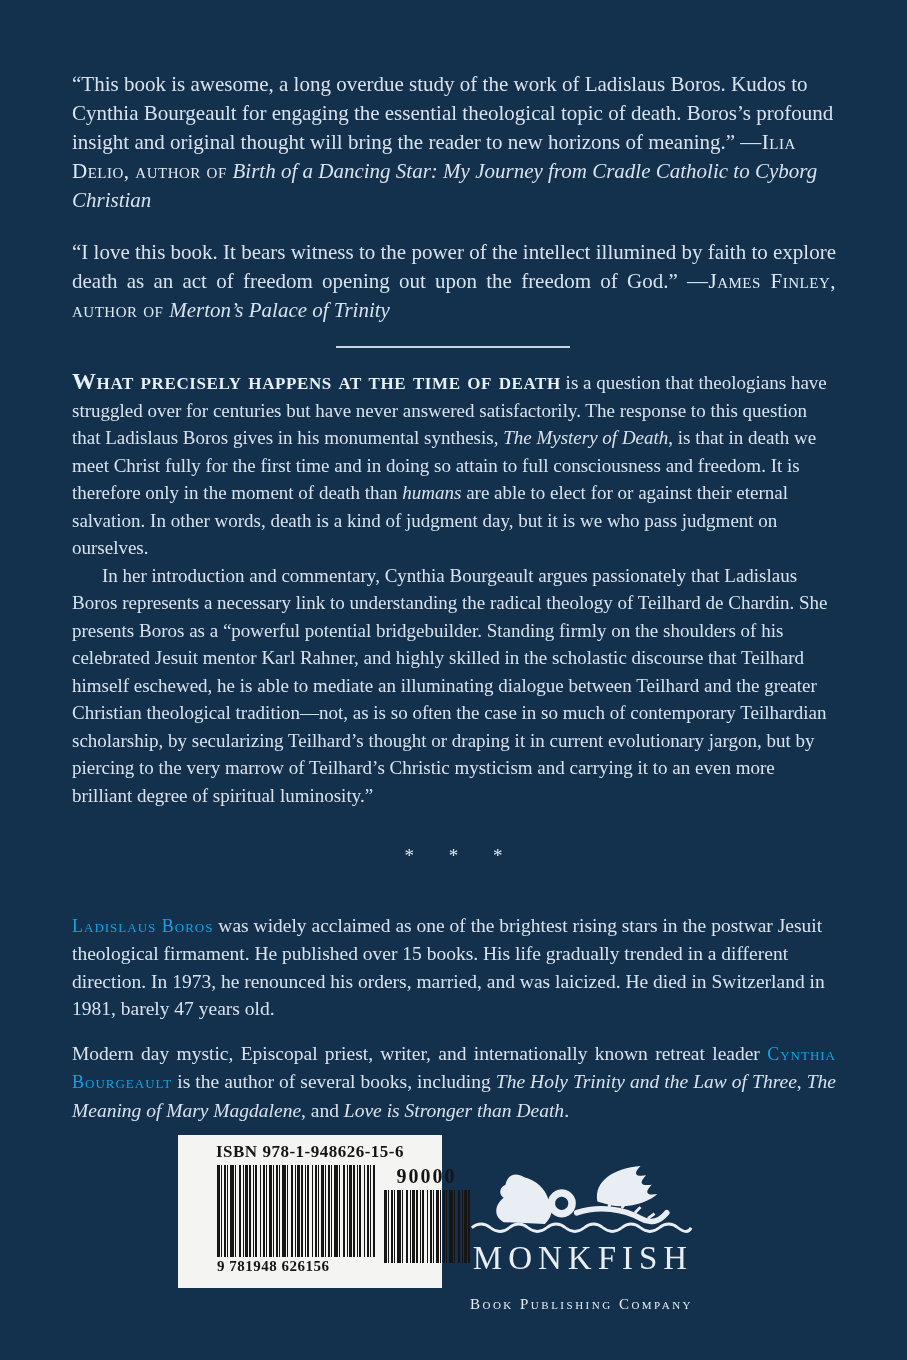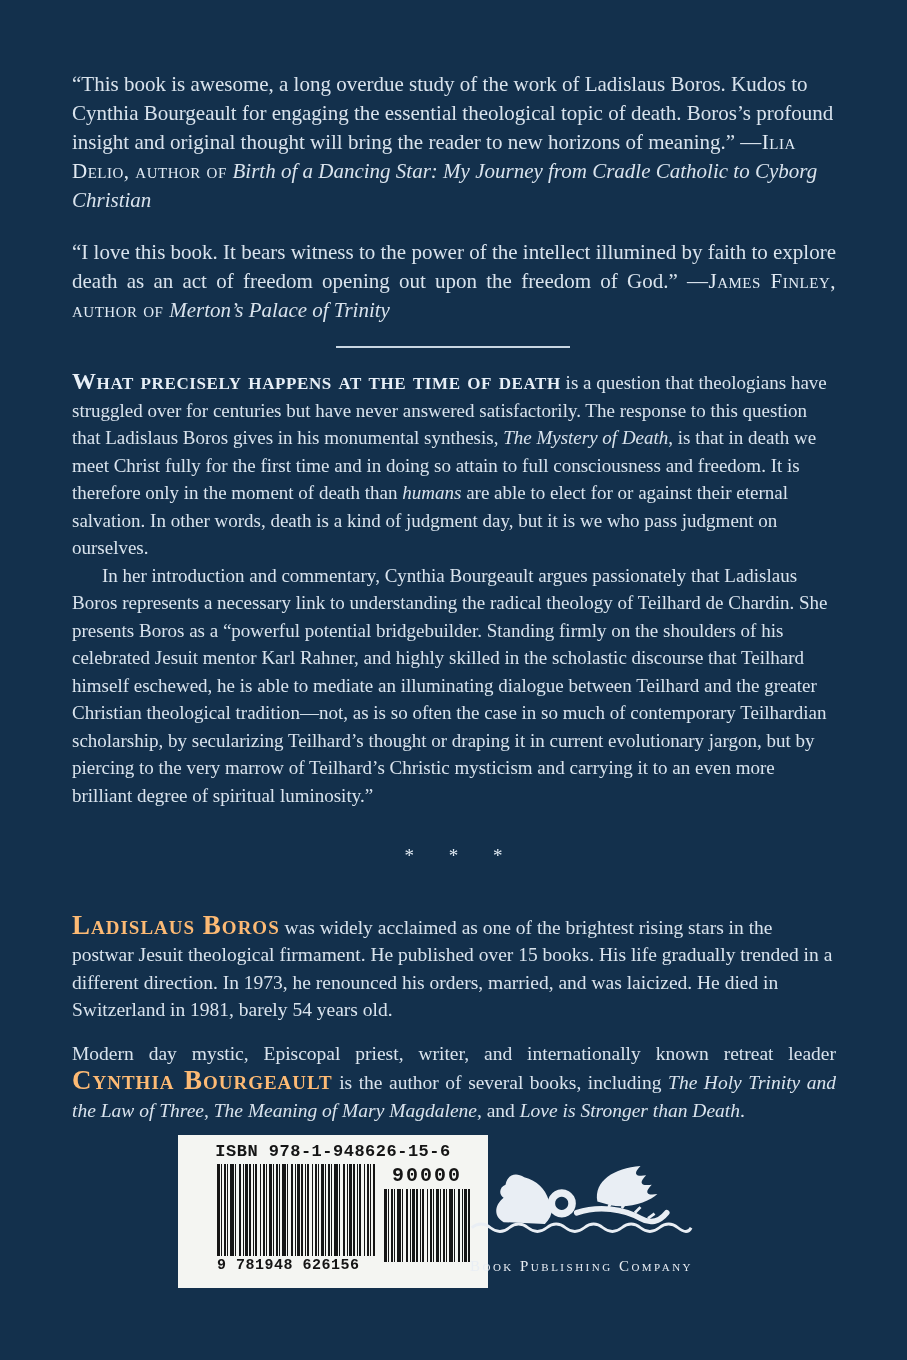--- a/index.html
+++ b/index.html
@@ -27,27 +27,27 @@
   }
   em{font-style:italic;}
   .stars{
     position:absolute;top:845px;left:0;width:907px;
     text-align:center;font-size:19px;word-spacing:30px;color:#e0e9f2;
   }
   .bio{font-size:19.5px;line-height:27.5px;}
   #bio1{top:892px;}
   #bio2{top:1020px;text-align:justify;}
   .name-sc{
-    font-variant:small-caps;font-size:27px;letter-spacing:1px;color:#fdba74;font-weight:bold;
+    font-variant:small-caps;font-size:18px;letter-spacing:1px;color:#0ea5e9;
   }
   
   .barcode{
-    position:absolute;left:178px;top:1135px;width:310px;height:153px;
+    position:absolute;left:178px;top:1135px;width:264px;height:153px;
     background:#f4f5f2;color:#151515;
-    font-family:Liberation Mono, monospace;
+    font-family:Liberation Serif, serif;
     box-sizing:border-box;padding:7px 9px 5px 9px;
   }
   .bc-isbn{font-size:17px;letter-spacing:0.5px;white-space:nowrap;text-align:center;font-weight:bold;}
   .bc-row{display:flex;margin-top:3px;}
   .bc-main{width:158px;margin-left:30px;}
   .bars{display:flex;align-items:stretch;overflow:hidden;}
   .bars span{height:100%;background:#151515;}
   .bars.mainbars{height:92px;width:158px;}
   .bc-digits{font-size:15px;letter-spacing:0.5px;margin-top:1px;white-space:nowrap;font-weight:bold;}
   .bc-addon{width:88px;margin-left:8px;text-align:center;}
@@ -83,21 +83,21 @@
 
   <div class="divider"></div>
 
   <div class="textblock main-desc">
     <p class="para1"><span class="lead-sc">What precisely happens at the time of death</span><span> is a question that theologians have struggled over for centuries but have never answered satisfactorily. The response to this question that Ladislaus Boros gives in his monumental synthesis, </span><em>The Mystery of Death</em><span>, is that in death we meet Christ fully for the first time and in doing so attain to full consciousness and freedom. It is therefore only in the moment of death than </span><em>humans</em><span> are able to elect for or against their eternal salvation. In other words, death is a kind of judgment day, but it is we who pass judgment on ourselves.</span></p>
     <p class="para2">In her introduction and commentary, Cynthia Bourgeault argues passionately that Ladislaus Boros represents a necessary link to understanding the radical theology of Teilhard de Chardin. She presents Boros as a “powerful potential bridgebuilder. Standing firmly on the shoulders of his celebrated Jesuit mentor Karl Rahner, and highly skilled in the scholastic discourse that Teilhard himself eschewed, he is able to mediate an illuminating dialogue between Teilhard and the greater Christian theological tradition—not, as is so often the case in so much of contemporary Teilhardian scholarship, by secularizing Teilhard’s thought or draping it in current evolutionary jargon, but by piercing to the very marrow of Teilhard’s Christic mysticism and carrying it to an even more brilliant degree of spiritual luminosity.”</p>
   </div>
 
   <div class="stars">* * *</div>
 
-  <p class="textblock bio" id="bio1"><span class="name-sc">Ladislaus Boros</span><span> was widely acclaimed as one of the brightest rising stars in the postwar Jesuit theological firmament. He published over 15 books. His life gradually trended in a different direction. In 1973, he renounced his orders, married, and was laicized. He died in Switzerland in 1981, barely 54 years old.</span></p>
+  <p class="textblock bio" id="bio1"><span class="name-sc">Ladislaus Boros</span><span> was widely acclaimed as one of the brightest rising stars in the postwar Jesuit theological firmament. He published over 15 books. His life gradually trended in a different direction. In 1973, he renounced his orders, married, and was laicized. He died in Switzerland in 1981, barely 47 years old.</span></p>
 
   <p class="textblock bio" id="bio2"><span>Modern day mystic, Episcopal priest, writer, and internationally known retreat leader </span><span class="name-sc">Cynthia Bourgeault</span><span> is the author of several books, including </span><em>The Holy Trinity and the Law of Three</em><span>, </span><em>The Meaning of Mary Magdalene</em><span>, and </span><em>Love is Stronger than Death</em><span>.</span></p>
 
   <div class="barcode">
     <div class="bc-isbn">ISBN 978-1-948626-15-6</div>
     <div class="bc-row">
       <div class="bc-main">
         <div class="bars mainbars">
             <span style="flex: 0 0 3px;"></span>
             <span style="flex: 0 0 1px; background: transparent;"></span>
@@ -256,16 +256,17 @@
         <path d="M60 14 C50 8 42 12 40 22 C34 24 32 32 38 36 C28 44 27 56 38 62 L82 64 C90 56 92 46 86 38 C82 26 74 18 60 14 Z"></path>
         <path d="M138 40 C134 18 156 4 184 2 C176 10 178 14 190 12 C182 20 184 24 196 22 C188 30 190 34 202 32 C194 40 172 48 152 44 Z"></path>
         <path d="M100 27 a15 15 0 1 0 0.1 0 Z M100 35 a7 7 0 1 1 -0.1 0 Z" fill-rule="evenodd"></path>
       </g>
       <g fill="none" stroke="#e9eef4">
         <path d="M116 52 C140 44 166 48 184 58 C194 64 204 62 212 52" stroke-width="6" stroke-linecap="round"></path>
         <path d="M150 46 l4 -8 M164 47 l5 -7 M178 52 l6 -6 M192 58 l7 -5" stroke-width="3"></path>
         <path d="M4 68 Q14 60 24 68 T44 68 T64 68 T84 68 T104 68 T124 68 T144 68 T164 68 T184 68 T204 68 T224 68 T238 68" stroke-width="3"></path>
       </g>
     </svg>
+    <div class="logo-name">MONKFISH</div>
     <div class="logo-sub">Book Publishing Company</div>
   </div>
 
 </div>
 
 </body></html>

